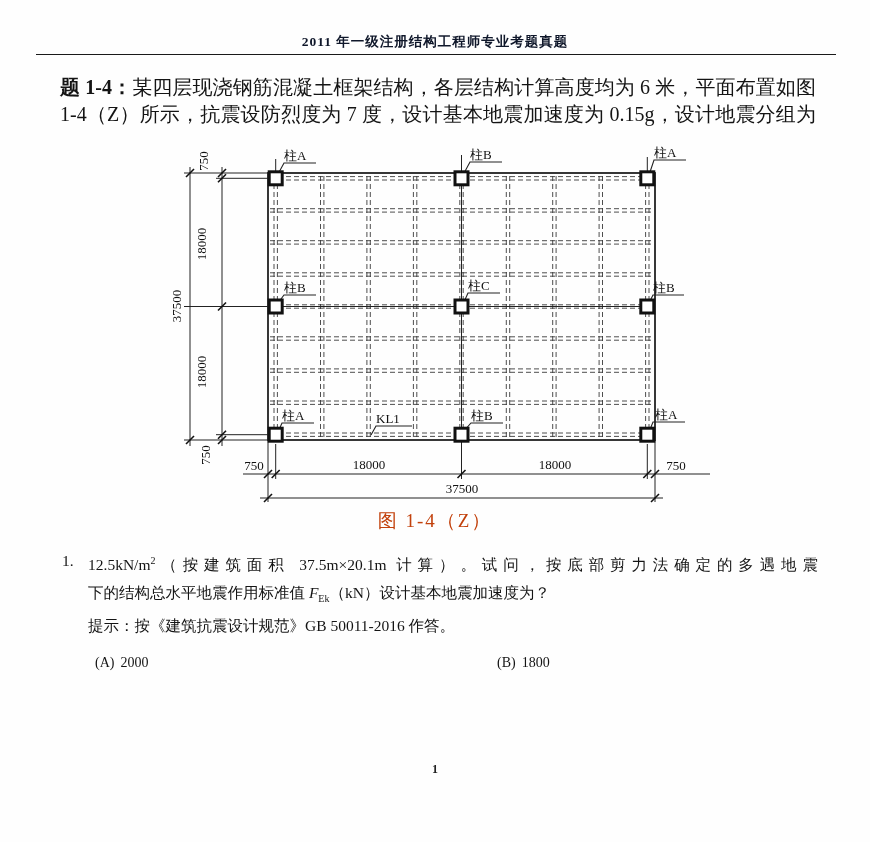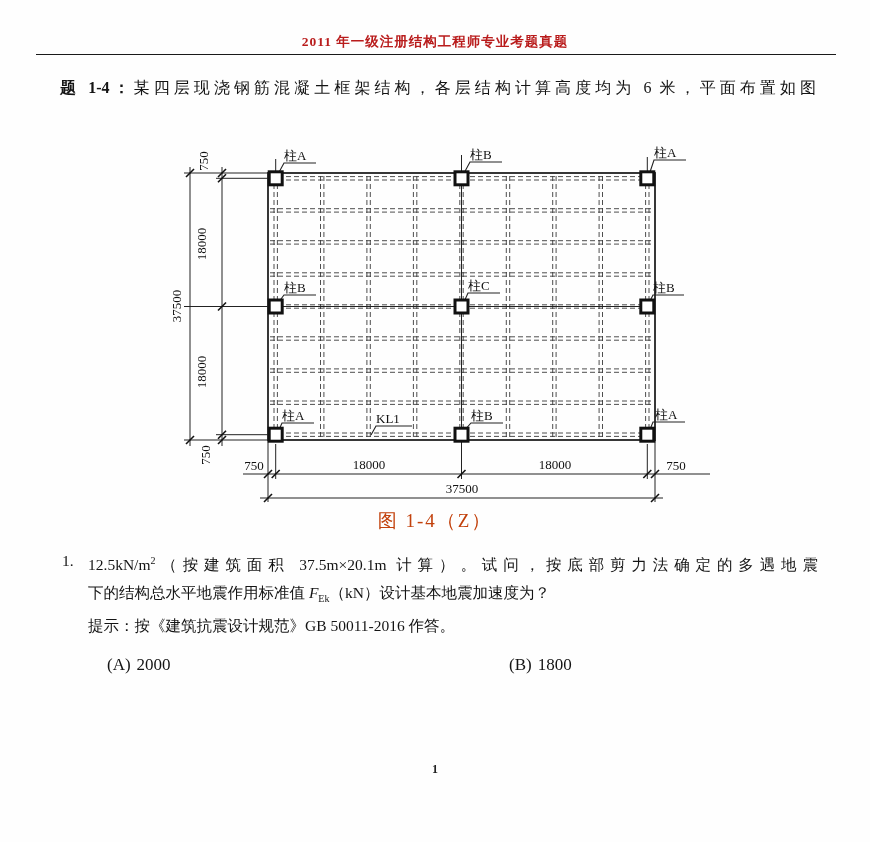--- a/index.html
+++ b/index.html
@@ -3,27 +3,27 @@
 <meta charset="utf-8">
 <style>
   html,body{margin:0;padding:0;background:#ffffff;}
   .page{
     position:relative;width:870px;height:842px;background:#fefefe;
     font-family:"Liberation Serif","DejaVu Serif",serif;color:#141414;
     overflow:hidden;
   }
   .header-title{
     position:absolute;top:33px;left:0;width:100%;text-align:center;
-    font-size:13.5px;font-weight:700;color:#b91c1c;letter-spacing:1px;
+    font-size:13.5px;font-weight:700;color:#0f172a;letter-spacing:1px;
   }
   .header-rule{
     position:absolute;top:54px;left:36px;width:800px;height:0;
     border-top:1.6px solid #1a1a1a;
   }
-  .problem{position:absolute;left:60px;top:74px;width:756px;font-size:16px;line-height:27px;}
+  .problem{position:absolute;left:60px;top:74px;width:756px;font-size:20px;line-height:27px;}
   .pline{display:block;width:100%;}
   .jline{text-align:justify;text-align-last:justify;}
   .blabel{font-weight:700;}
   .figure-wrap{position:absolute;left:170px;top:145px;width:550px;height:360px;}
   svg text{font-family:"Liberation Serif","DejaVu Serif",serif;fill:#111;}
   .dimtext{font-size:13px;}
   .coltext{font-size:13px;}
   .beam{stroke:#3a3a3a;stroke-width:0.9;stroke-dasharray:5 3;fill:none;}
   .solidline{stroke:#222;fill:none;}
   .thin{stroke-width:1;}
@@ -34,41 +34,42 @@
     position:absolute;top:508px;left:0;width:100%;text-align:center;
     font-size:19px;letter-spacing:2px;color:#c2410c;
   }
   .question{position:absolute;left:62px;top:547px;width:756px;font-size:15.5px;line-height:27.5px;}
   .qnum{position:absolute;left:0;top:0;}
   .qbody{position:absolute;left:26px;top:0;width:730px;}
   .qline{display:block;width:100%;}
   sub{font-size:10px;}
   sup{font-size:10px;}
   .varit{font-style:italic;}
-  .options{position:absolute;left:107px;top:655px;width:700px;font-size:17px;}
+  .options{position:absolute;left:95px;top:655px;width:700px;font-size:14px;}
   .opt-row{position:relative;height:29px;}
   .opt{position:absolute;top:0;white-space:nowrap;}
   .opt-left{left:0;}
   .opt-right{left:402px;}
   .opt .val{margin-left:6px;}
   .page-number{
     position:absolute;top:762px;left:0;width:100%;text-align:center;
     font-size:12px;font-weight:700;color:#222;
   }
 </style>
 </head>
 <body>
 
 <div class="page">
 
   <div class="header-title">2011 年一级注册结构工程师专业考题真题</div>
   <div class="header-rule"></div>
 
   <div class="problem">
     <span class="pline jline"><b class="blabel">题 1-4：</b><span>某四层现浇钢筋混凝土框架结构，各层结构计算高度均为 6 米，平面布置如图</span></span>
+    <span class="pline jline">1-4（Z）所示，抗震设防烈度为 7 度，设计基本地震加速度为 0.15g，设计地震分组为</span>
   </div>
 
   <div class="figure-wrap">
     <svg id="plan-svg" width="550" height="360" viewBox="0 0 550 360">
 
       <g id="beam-grid">
           <line x1="104" y1="31" x2="104" y2="292" class="beam"></line>
           <line x1="107.4" y1="31" x2="107.4" y2="292" class="beam"></line>
           <line x1="150.5" y1="31" x2="150.5" y2="292" class="beam"></line>
           <line x1="153.89999999999998" y1="31" x2="153.89999999999998" y2="292" class="beam"></line>

